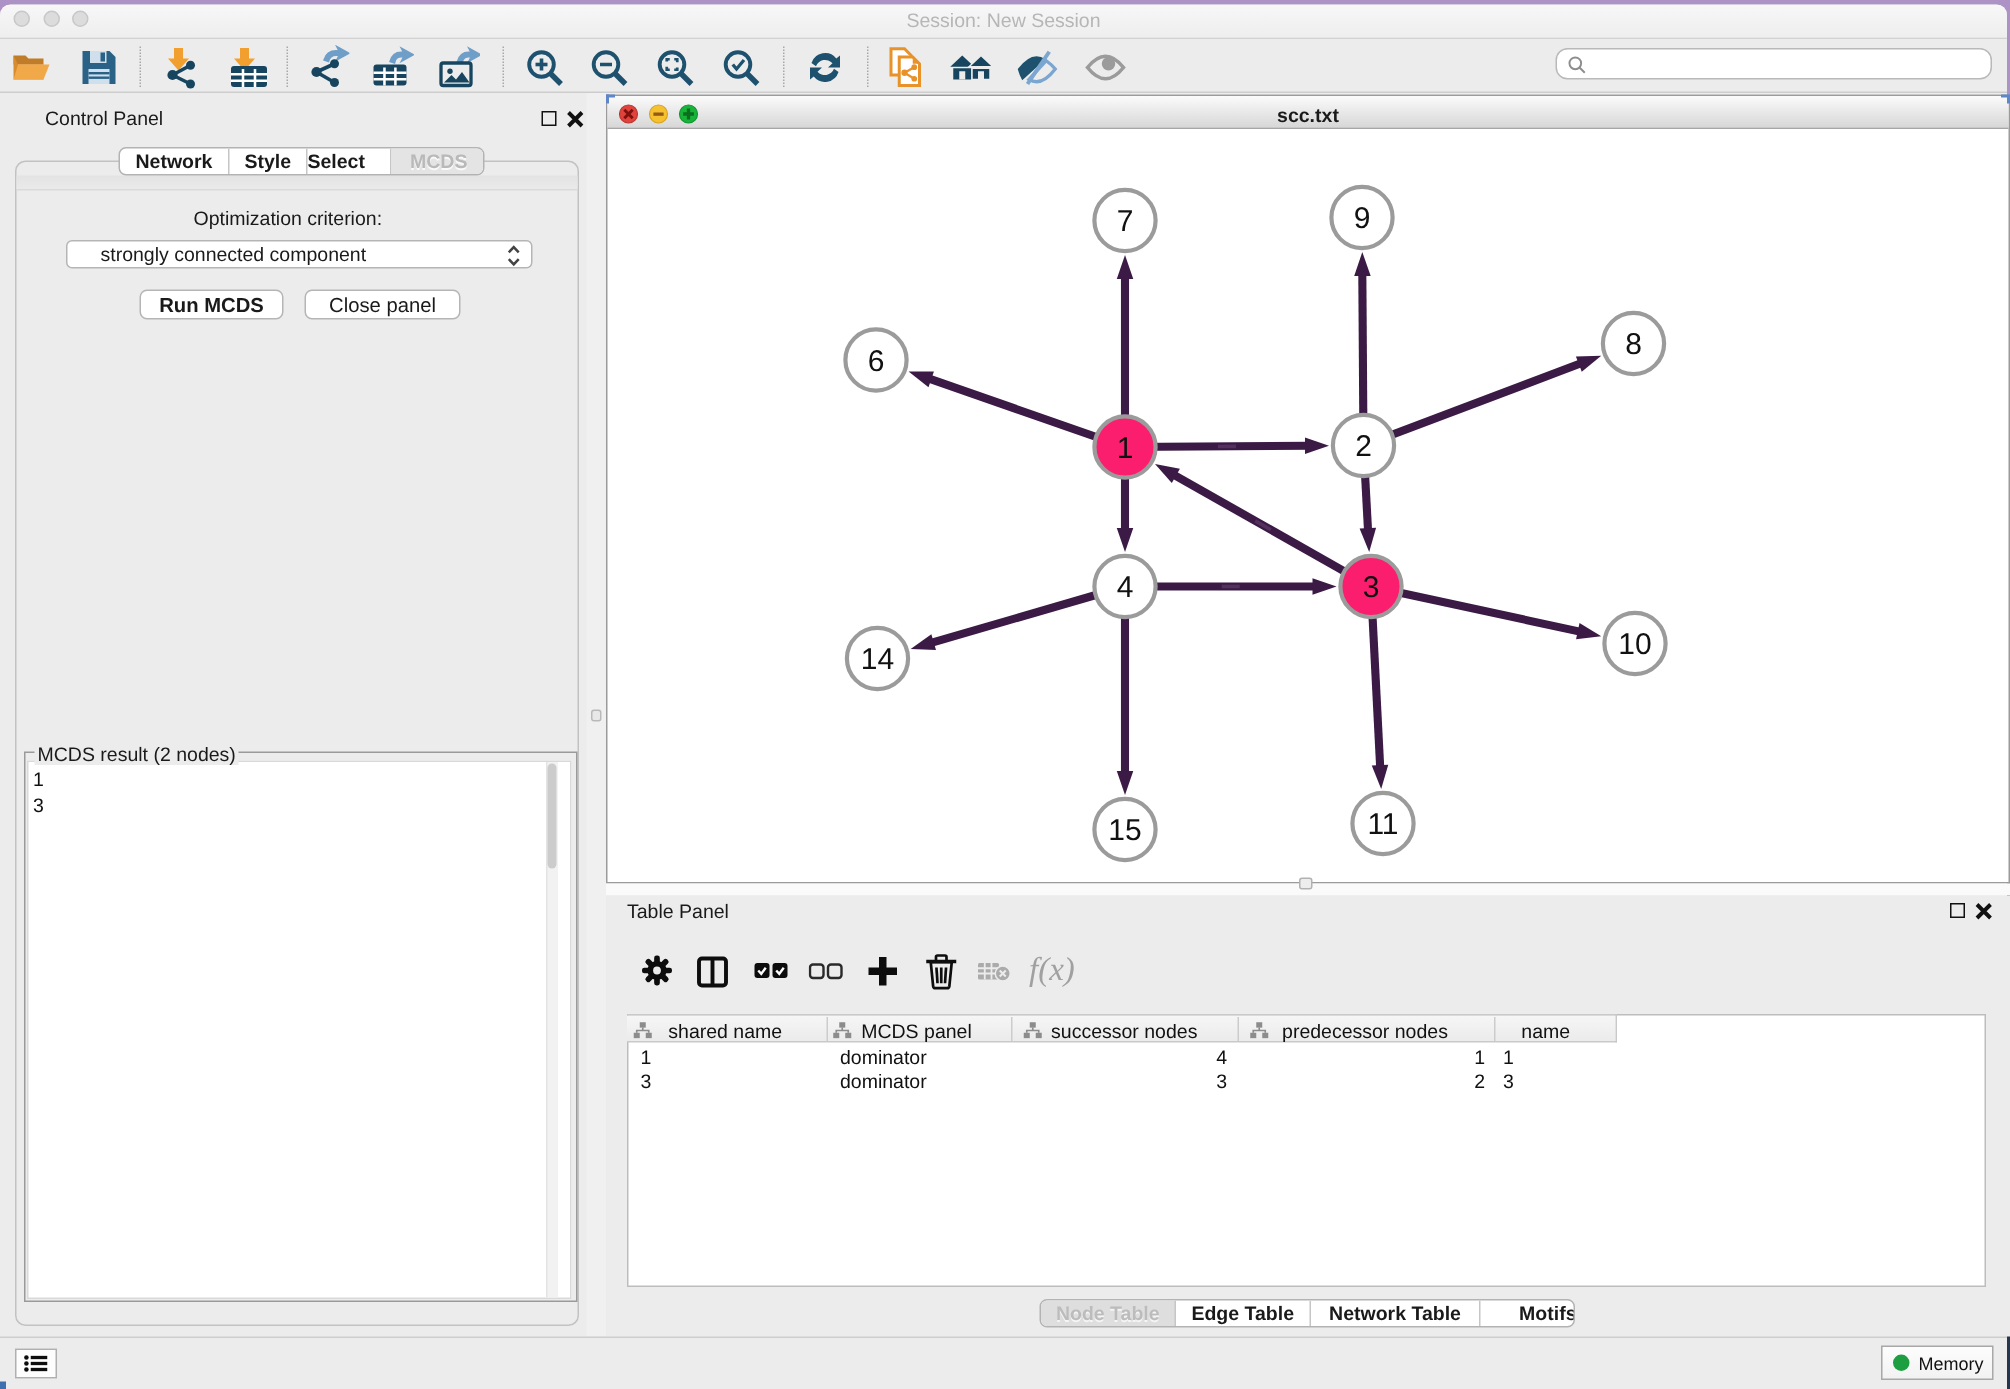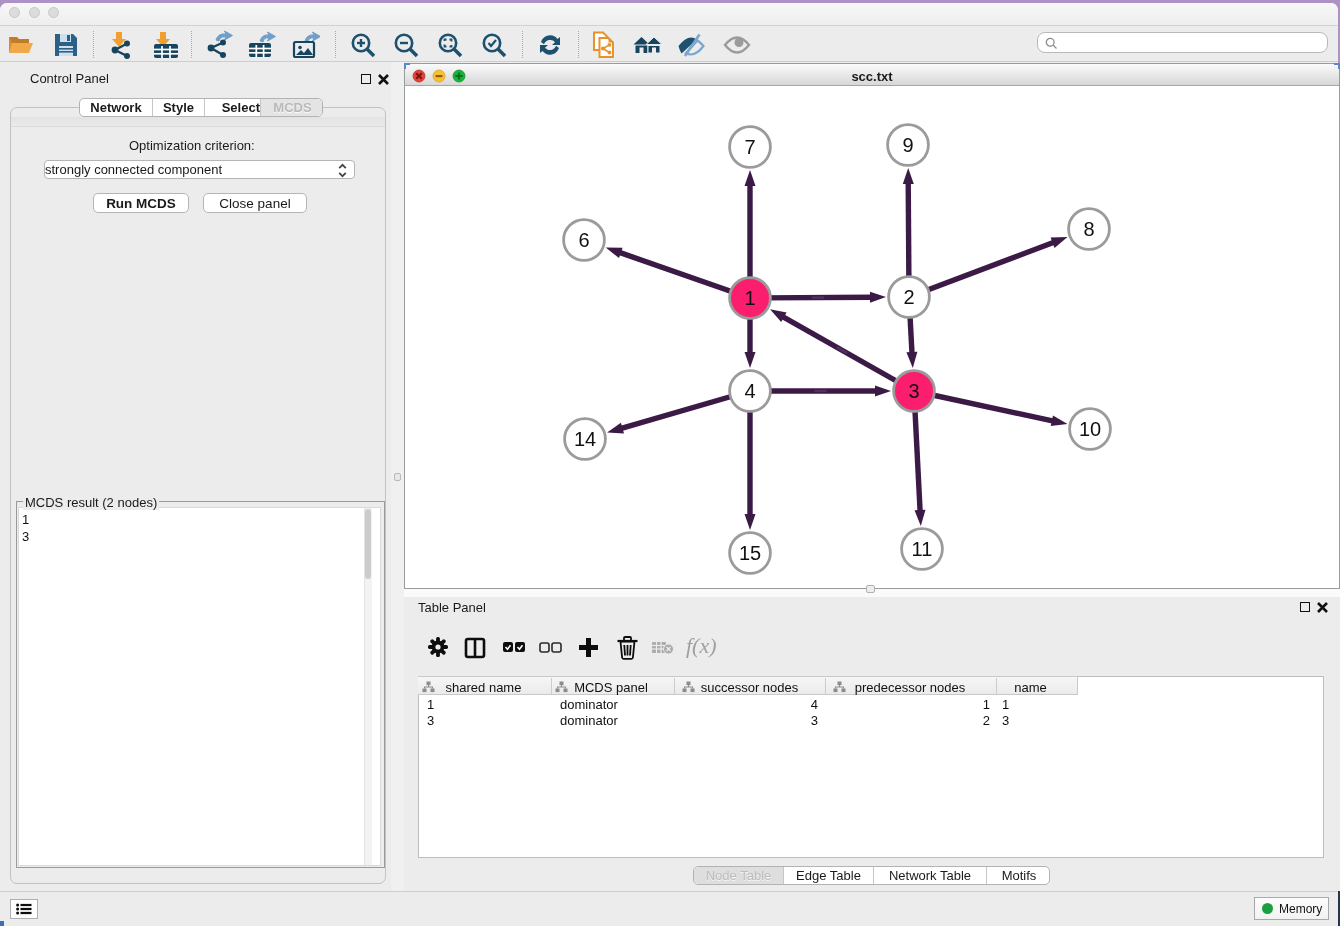--- a/index.html
+++ b/index.html
@@ -16,20 +16,21 @@
 #search{position:absolute;left:1037px;top:5px;width:291px;height:21px;background:#fff;border:1px solid #b9b9b9;border-radius:8px}
 </style></head>
 <body>
 <div id="desk"></div>
 <div id="win"></div>
 <div id="rightedge"></div>
 <div id="titlebar">
 <div class="tl" style="left:9px"></div>
     <div class="tl" style="left:29px"></div>
     <div class="tl" style="left:48px"></div>
+<div id="titletext">Session: New Session</div>
 </div>
 <div id="toolbar">
 <div class="tsep" style="left:93px"></div><div class="tsep" style="left:191px"></div><div class="tsep" style="left:335px"></div><div class="tsep" style="left:522px"></div><div class="tsep" style="left:578px"></div>
 <svg class="ticon" style="left:6px" width="30" height="30" viewBox="0 0 30 30">
       <path d="M3 7 h8 l2 2 h10 v4 H3z" fill="#c07c28"></path>
       <path d="M3 7 v16 h20 v-10 h-17 z" fill="#d98c2e"></path>
       <path d="M6 13 h21 l-4 10 H3z" fill="#f0a848"></path>
     </svg>
 <svg class="ticon" style="left:51px" width="30" height="30" viewBox="0 0 30 30">
       <path d="M4 4 h18 l4 4 v18 H4z" fill="#2a6186"></path>
@@ -169,25 +170,25 @@
 <svg class="abs" style="left:377px;top:73px" width="13" height="13" viewBox="0 0 13 13">
     <path d="M2 2 L11 11 M11 2 L2 11" stroke="#111" stroke-width="2.6"></path>
   </svg>
 
 <div class="abs" style="left:10px;top:107px;width:376px;height:777px;background:#ececec;border:1px solid #c2c2c2;border-radius:7px"></div>
 <div class="abs" style="left:11px;top:117px;width:374px;height:10px;background:linear-gradient(#e3e3e3,#eaeaea);border-bottom:1px solid #dadada"></div>
 
 <div class="abs" style="left:79px;top:98px;width:244px;height:19px;background:#fff;border:1px solid #b3b3b3;border-radius:5px;overflow:hidden;font-size:13px;font-weight:700;color:#1a1a1a">
 <div class="abs" style="left:0;top:0;width:73px;height:19px;text-align:center;line-height:18px;border-right:1px solid #c6c6c6">Network</div>
 <div class="abs" style="left:73px;top:0;width:52px;height:19px;text-align:center;line-height:18px;border-right:1px solid #c6c6c6">Style</div>
-<div class="abs" style="left:125px;top:0;width:56px;height:19px;text-align:right;line-height:18px;border-right:1px solid #c6c6c6">Select</div>
+<div class="abs" style="left:125px;top:0;width:56px;height:19px;text-align:left;line-height:18px;border-right:1px solid #c6c6c6">Select</div>
 <div class="abs" style="left:181px;top:0;width:63px;height:19px;text-align:center;line-height:18px;background:#e4e4e4;color:#b9b9b9;text-shadow:0 1px 0 #fafafa">MCDS</div>
 </div>
 <div class="abs" style="left:129px;top:138px;font-size:13px;color:#1a1a1a">Optimization criterion:</div>
-<div class="abs" style="left:44px;top:160px;width:311px;height:19px;background:#fff;border:1px solid #b5b5b5;border-radius:4px;font-size:13px;color:#1a1a1a;line-height:18px;padding-left:0">strongly connected component
+<div class="abs" style="left:44px;top:160px;width:311px;height:19px;background:#fff;border:1px solid #b5b5b5;border-radius:4px;font-size:13px;color:#1a1a1a;line-height:18px;padding-left:22px">strongly connected component
 <svg class="abs" style="right:6px;top:2px" width="11" height="15" viewBox="0 0 11 15">
       <path d="M2.2 5.2 L5.5 1.8 L8.8 5.2 M2.2 9.8 L5.5 13.2 L8.8 9.8" fill="none" stroke="#444" stroke-width="1.7"></path>
     </svg>
 </div>
 <div class="abs" style="left:93px;top:193px;width:96px;height:20px;background:#fff;border:1px solid #b5b5b5;border-radius:5px;font-size:13.5px;font-weight:700;color:#1a1a1a;text-align:center;line-height:19px">Run MCDS</div>
 <div class="abs" style="left:203px;top:193px;width:104px;height:20px;background:#fff;border:1px solid #b5b5b5;border-radius:5px;font-size:13.5px;font-weight:500;color:#1a1a1a;text-align:center;line-height:19px">Close panel</div>
 
 <div class="abs" style="left:16px;top:501px;width:369px;height:367px;border:1px solid #9a9a9a"></div>
 <div class="abs" style="left:18px;top:507px;width:363px;height:359px;background:#fff;border:1px solid #d9d9d9"></div>
 <div class="abs" style="left:23px;top:495px;background:#ececec;padding:0 2px;font-size:13px;color:#1a1a1a">MCDS result (2 nodes)</div>
@@ -399,25 +400,25 @@
 <div class="cell" style="left:560px;top:697px">dominator</div>
 <div class="cell" style="left:674px;top:697px;width:144px;text-align:right">4</div>
 <div class="cell" style="left:825px;top:697px;width:165px;text-align:right">1</div>
 <div class="cell" style="left:1002px;top:697px">1</div>
 <div class="cell" style="left:427px;top:713px">3</div>
 <div class="cell" style="left:560px;top:713px">dominator</div>
 <div class="cell" style="left:674px;top:713px;width:144px;text-align:right">3</div>
 <div class="cell" style="left:825px;top:713px;width:165px;text-align:right">2</div>
 <div class="cell" style="left:1002px;top:713px">3</div>
 
-<div class="abs" style="left:693px;top:866px;width:357px;height:19px;background:#fff;border:1px solid #b3b3b3;border-radius:5px;overflow:hidden;font-size:13px;font-weight:400;color:#1a1a1a">
+<div class="abs" style="left:693px;top:866px;width:357px;height:19px;background:#fff;border:1px solid #b3b3b3;border-radius:5px;overflow:hidden;font-size:13px;font-weight:700;color:#1a1a1a">
 <div class="abs" style="left:0;top:0;width:90px;height:19px;text-align:center;line-height:18px;background:#dedede;color:#bcbcbc;text-shadow:0 1px 0 #f5f5f5;border-right:1px solid #c6c6c6">Node Table</div>
 <div class="abs" style="left:90px;top:0;width:90px;height:19px;text-align:center;line-height:18px;border-right:1px solid #c6c6c6">Edge Table</div>
 <div class="abs" style="left:180px;top:0;width:113px;height:19px;text-align:center;line-height:18px;border-right:1px solid #c6c6c6">Network Table</div>
-<div class="abs" style="left:293px;top:0;width:64px;height:19px;text-align:center;line-height:18px">Motifs</div>
+<div class="abs" style="left:293px;top:0;width:64px;height:19px;text-align:right;line-height:18px">Motifs</div>
 </div>
 
 <div class="abs" style="left:0;top:891px;width:1338px;height:35px;background:#ececec;border-top:1px solid #cdcdcd"></div>
 <div class="abs" style="left:10px;top:899px;width:28px;height:20px;background:#fdfdfd;border:1px solid #b0b0b0"></div>
 <svg class="abs" style="left:16px;top:903px" width="16" height="12" viewBox="0 0 16 12">
     <g fill="#0d0d0d">
       <circle cx="1.6" cy="2" r="1.5"></circle>
       <circle cx="1.6" cy="6" r="1.5"></circle>
       <circle cx="1.6" cy="10" r="1.5"></circle>
       <rect x="4.5" y="0.9" width="11" height="2.2"></rect>

